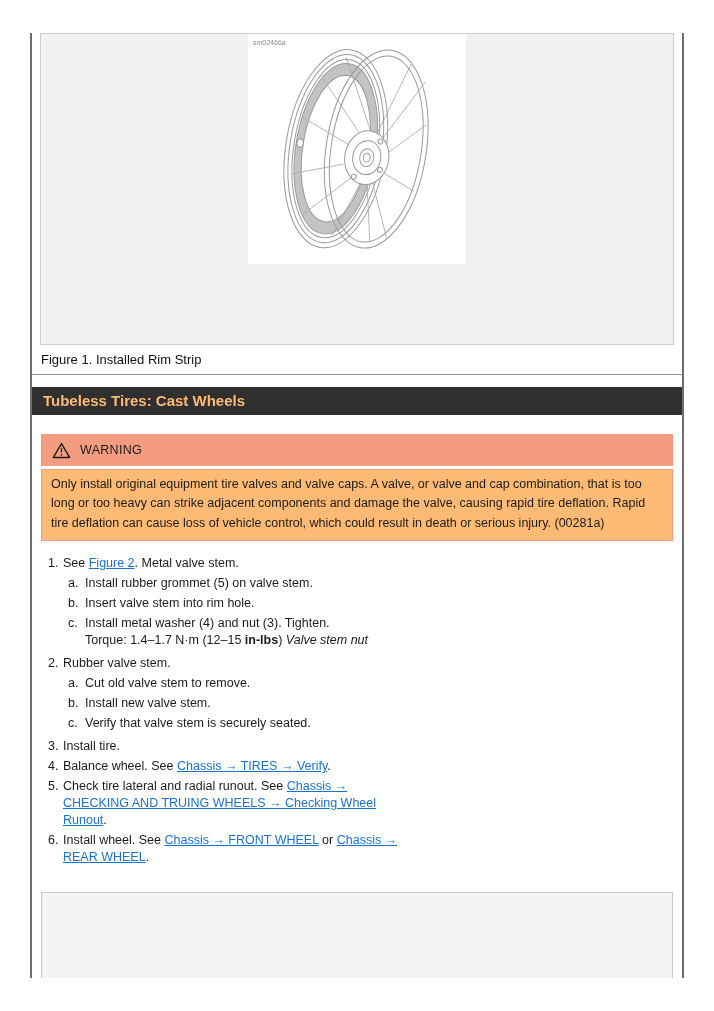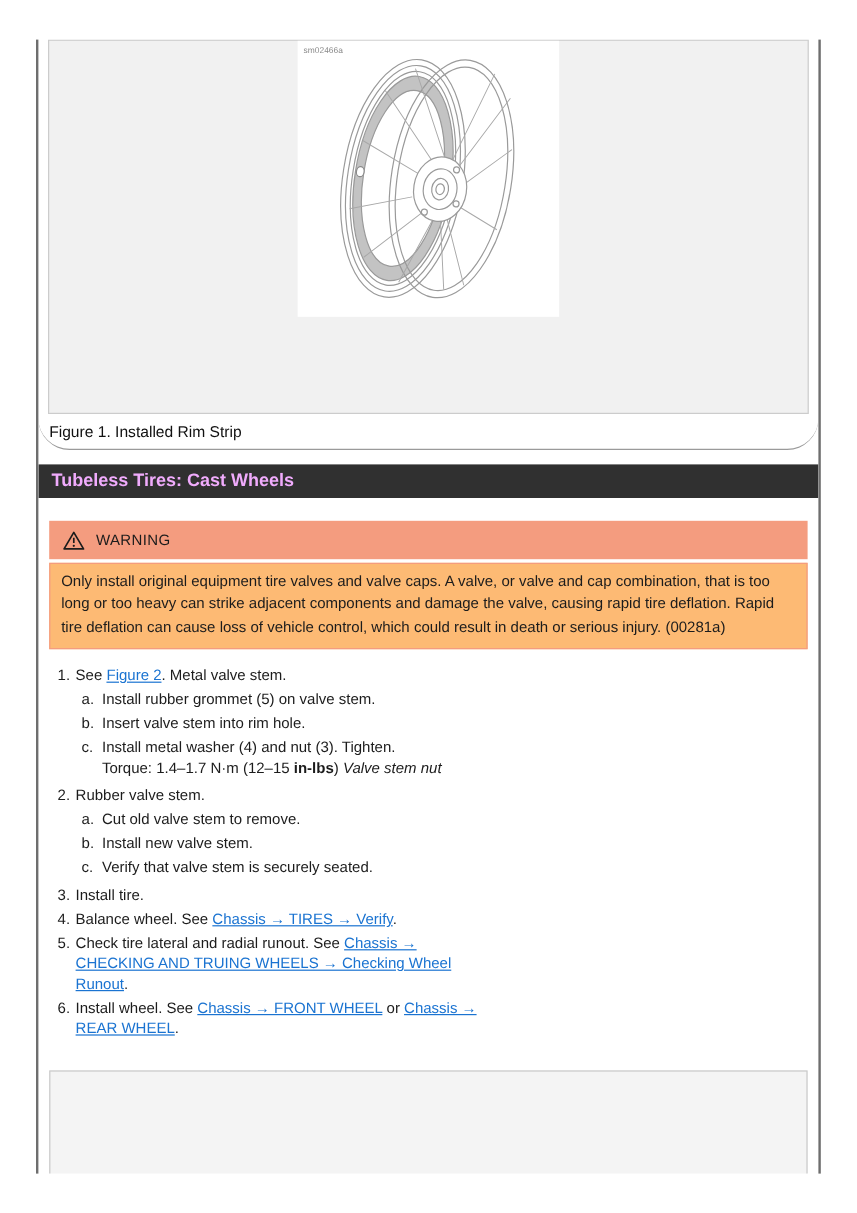--- a/index.html
+++ b/index.html
@@ -8,28 +8,28 @@
     width:714px; height:1011px; position:relative;
     font-family:"Liberation Sans","DejaVu Sans",sans-serif;
     color:#1c1c1c;
   }
   .frame {
     position:absolute; left:30px; top:33px; width:654px; height:945px;
     border-left:2px solid #6e6e6e; border-right:2px solid #6e6e6e;
     overflow:hidden; background:#fff;
   }
   
-  .figure-cell { padding:0 8px 4px 8px; border-bottom:1px solid #9a9a9a;border-radius:26px; }
+  .figure-cell { padding:0 8px 4px 8px; border-bottom:1px solid #9a9a9a; }
   .image-holder { border:1px solid #cccccc; background:#f1f1f1; height:312px; }
   .artwork { width:218px; height:230px; background:#ffffff; margin:0 auto; position:relative; }
   .image-code { position:absolute; top:5px; left:5px; font-size:7px; color:#8a8a8a; }
   .figure-caption { font-size:13px; padding:7px 0 3px 1px; color:#111; }
   
   .section-bar {
-    margin-top:12px; height:28px; background:#303030; color:#f0abfc;
+    margin-top:12px; height:28px; background:#303030; color:#fdba74;
     font-size:15px; font-weight:bold; line-height:28px; padding-left:11px;
   }
   .content { padding:0 9px; }
   
   .warning { margin-top:19px; }
   .warning-head {
     background:#f49c7f; height:32px; display:flex; align-items:center; padding-left:11px;
     margin-bottom:3px;
   }
   .warning-title { font-weight:normal; font-size:12.5px; margin-left:9px; letter-spacing:.3px; }

